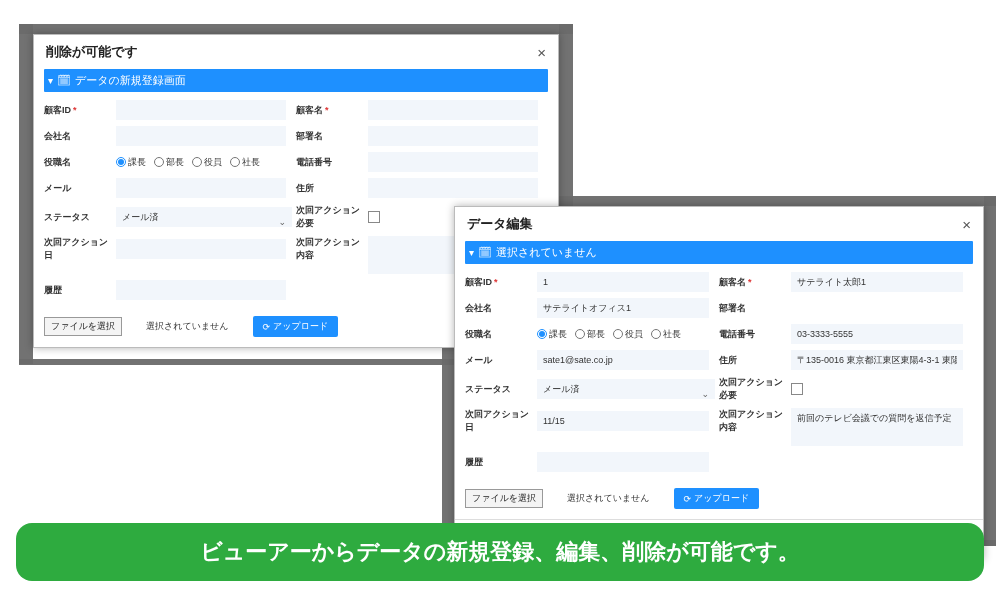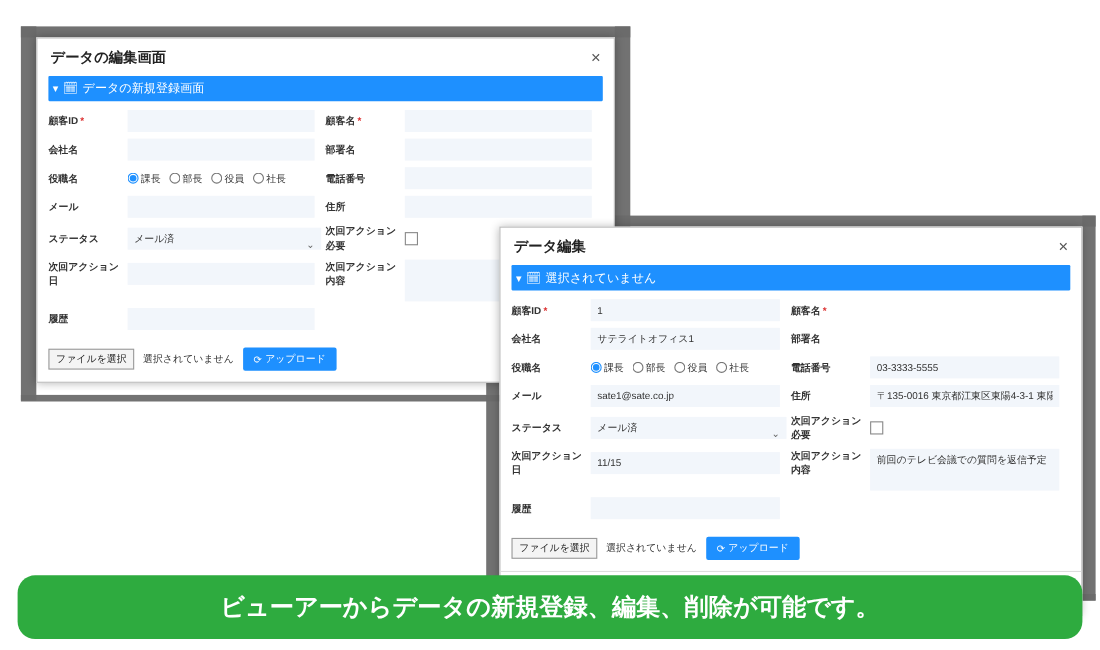--- a/index.html
+++ b/index.html
@@ -65,21 +65,21 @@
   .radios label { display:flex; align-items:center; gap:2px; }
   .radios input { width:10px; height:10px; accent-color:#1e90ff; }
 
   .chk { width:12px; height:12px; border:1px solid #888; background:#fff; display:inline-block; }
 
   .textarea {
     flex:1 1 auto; height:38px; background:#f2f6fb; border:none;
     font-size:9px; padding:4px 6px; color:#333; margin-right:10px; resize:none;
   }
 
-  .file-row { display:flex; align-items:center; gap:8px; padding: 2px 10px 10px 10px; }
+  .file-row { display:flex; align-items:center; gap:24px; padding: 2px 10px 10px 10px; }
   .file-btn {
     border:1px solid #999; background:#f4f4f4; font-size:9px; padding:2px 6px; color:#222;
   }
   .file-status { font-size:9px; color:#333; }
   .upload-btn {
     background:#1e90ff; color:#fff; border:none; font-size:9px;
     padding:4px 10px; border-radius:2px; display:flex; align-items:center; gap:3px;
   }
 
   .footer {
@@ -103,21 +103,21 @@
 <div class="backdrop bd-add-b"></div>
 <div class="backdrop bd-add-l"></div>
 <div class="backdrop bd-add-r"></div>
 <div class="backdrop bd-edit-t"></div>
 <div class="backdrop bd-edit-b"></div>
 <div class="backdrop bd-edit-l"></div>
 <div class="backdrop bd-edit-r"></div>
 
 <div class="dialog dialog-add">
   <div class="dlg-head">
-    <div class="dlg-title">データの編集画面</div>
+    <div class="dlg-title">削除が可能です</div>
     <div class="dlg-close">×</div>
   </div>
   <div class="section-bar">
     <span class="chev">▾</span>
     <span>🗓</span>
     <span>データの新規登録画面</span>
   </div>
 
   <div class="form">
     <div class="row">
@@ -231,20 +231,21 @@
   </div>
 
   <div class="form">
     <div class="row">
       <div class="col">
           <span class="lbl req">顧客ID</span>
           <input class="fld" value="1" style="">
         </div>
       <div class="col">
           <span class="lbl req">顧客名</span>
+          <input class="fld" value="サテライト太郎1" style="">
         </div>
     </div>
     <div class="row">
       <div class="col">
           <span class="lbl">会社名</span>
           <input class="fld" value="サテライトオフィス1" style="">
         </div>
       <div class="col">
           <span class="lbl">部署名</span>
         </div>

